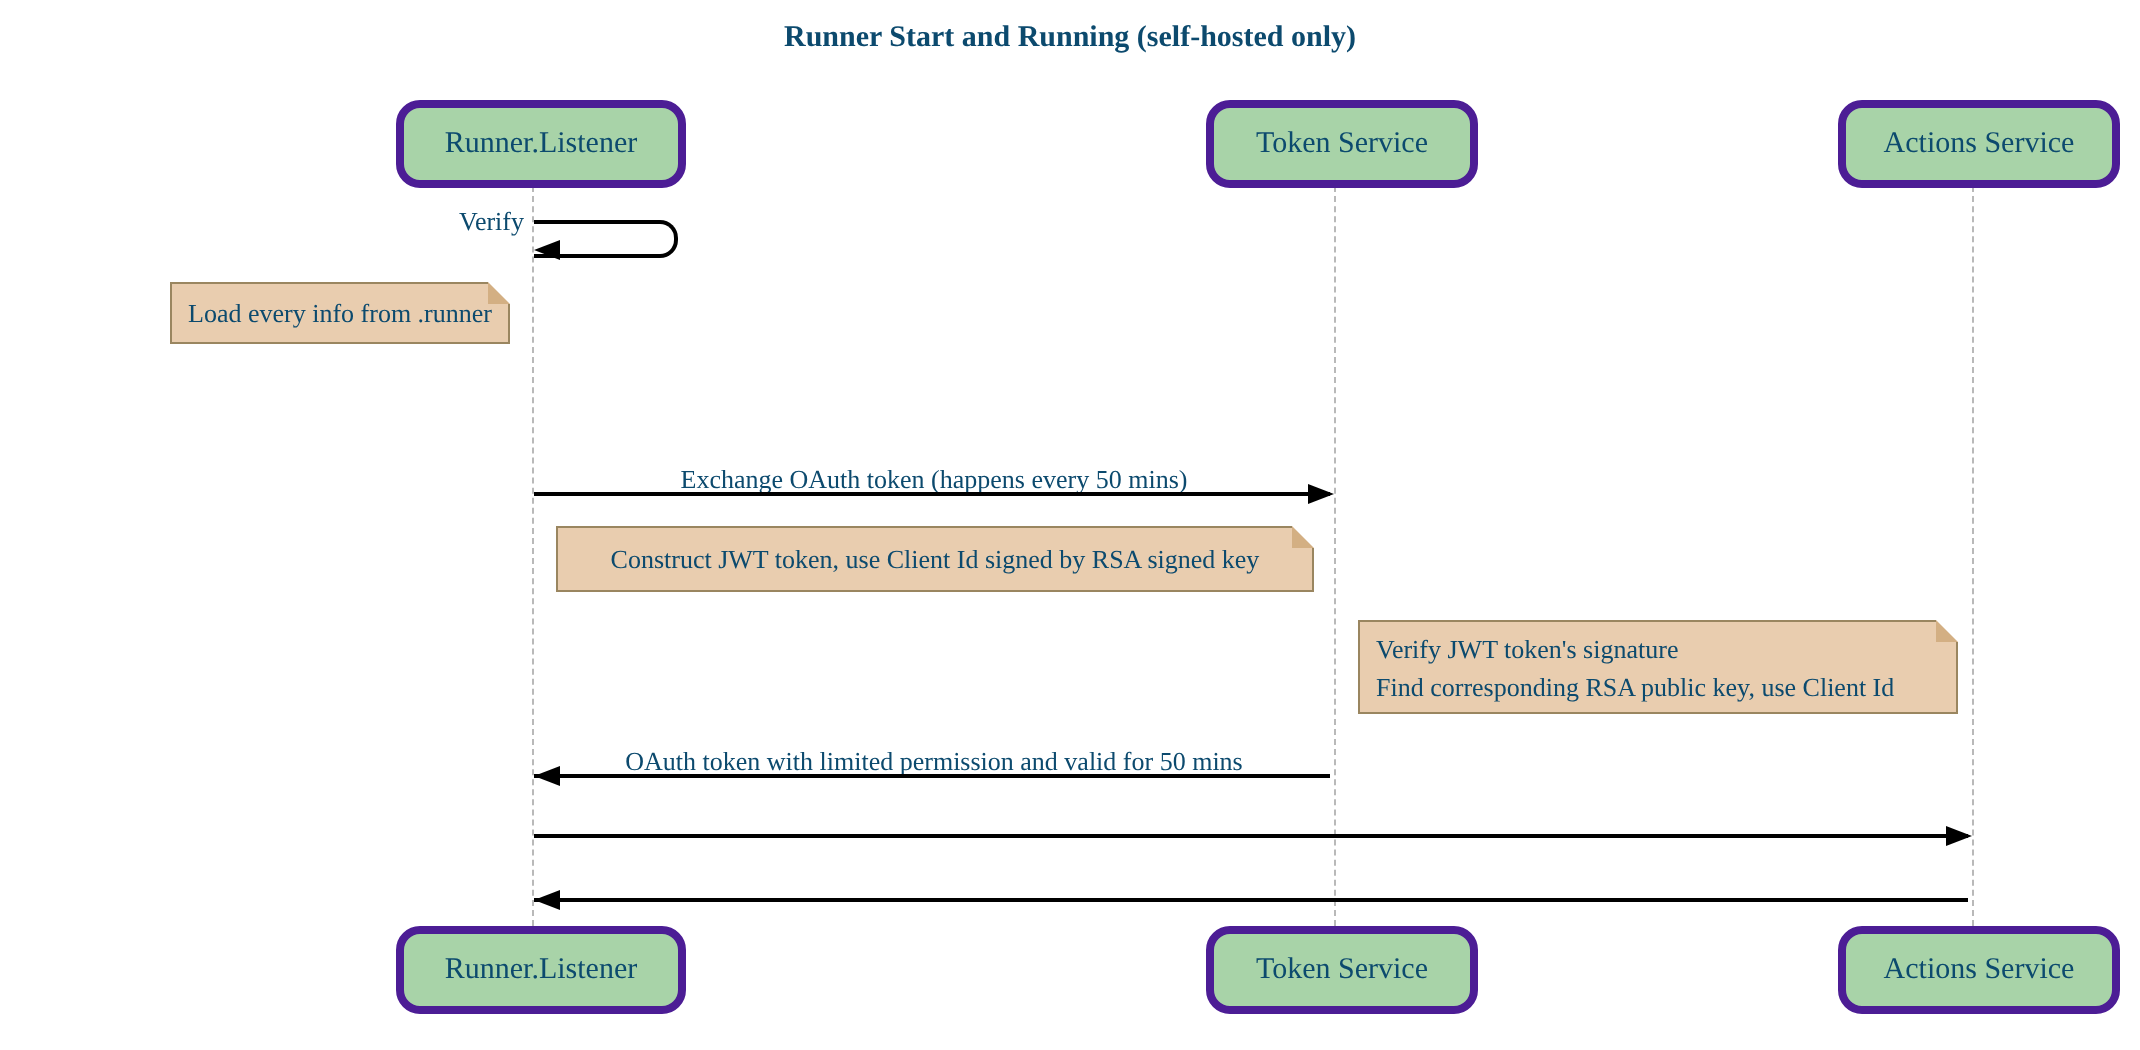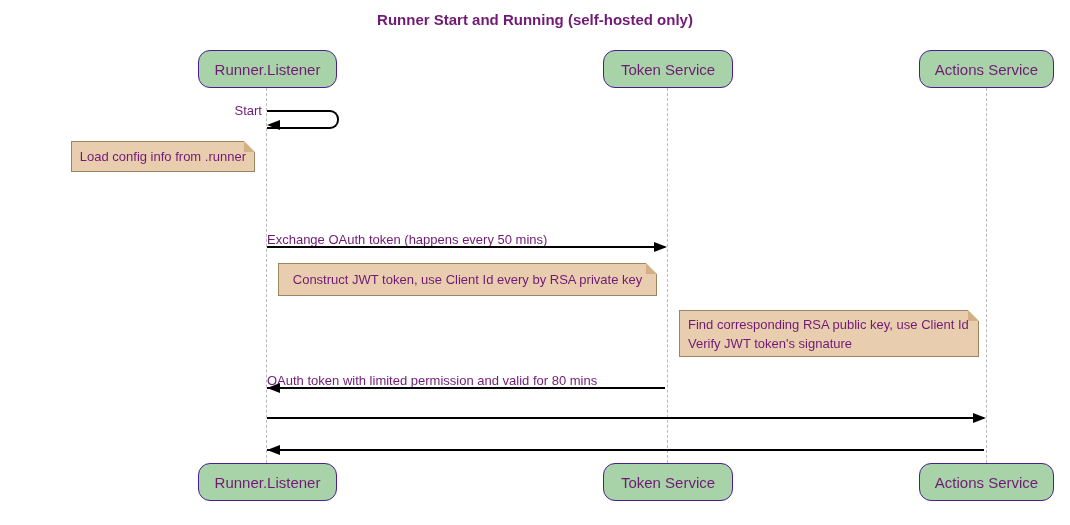--- a/index.html
+++ b/index.html
@@ -1,44 +1,44 @@
 <!DOCTYPE html>
 <html><head>
 <meta charset="utf-8">
 <style>
   html,body { margin:0; padding:0; background:#ffffff; }
   #stage {
     position:relative; width:1070px; height:525px; background:#ffffff;
-    font-family:Liberation Sans, sans-serif; color:#701a75; overflow:hidden;
+    font-family:Liberation Serif, serif; color:#0c4a6e; overflow:hidden;
   }
   .title {
     position:absolute; top:11px; left:0; width:1070px; text-align:center;
     font-size:15px; font-weight:bold;
   }
   .lifeline {
     position:absolute; width:0; border-left:1px dashed #b9b9b9;
     top:88px; height:375px;
   }
   .participant {
-    position:absolute; height:36px; background:#a8d3a8; border:1px solid #4c1d95;
+    position:absolute; height:36px; background:#a8d3a8; border:4px solid #4c1d95;
     border-radius:12px; display:flex; align-items:center; justify-content:center;
     font-size:15px;
   }
   .note {
     position:absolute; background:#e9cdaf; border:1px solid #9a8660;
     font-size:13px; display:flex; align-items:center; padding:0 8px;
     white-space:nowrap;
   }
   .note::before {
     content:""; position:absolute; top:-1px; right:-1px; width:0; height:0;
     border-style:solid; border-width:0 11px 11px 0;
     border-color:#ffffff #ffffff #d3af83 #d3af83;
   }
   .note-multiline { flex-direction:column; align-items:flex-start; justify-content:center; line-height:19px; }
-  .msg-label { position:absolute; font-size:13px; white-space:nowrap; }
+  .msg-label { position:absolute; font-size:13px; text-align:center; white-space:nowrap; }
   .msg-line { position:absolute; height:2px; background:#000; }
   .arr { position:absolute; width:0; height:0; border-top:5px solid transparent; border-bottom:5px solid transparent; }
   .arr-r { border-left:13px solid #000; }
   .arr-l { border-right:13px solid #000; }
   .self-loop {
     position:absolute; left:267px; top:110px; width:70px; height:15px;
     border:2px solid #000; border-left:none; border-radius:0 9px 9px 0;
   }
   .start-label { position:absolute; left:180px; width:82px; top:103px; text-align:right; font-size:13px; }
 </style>
@@ -56,42 +56,42 @@
   <div class="participant" style="left:198px; top:50px; width:137px;">
     <span>Runner.Listener</span>
   </div>
   <div class="participant" style="left:603px; top:50px; width:128px;">
     <span>Token Service</span>
   </div>
   <div class="participant" style="left:919px; top:50px; width:133px;">
     <span>Actions Service</span>
   </div>
 
-  <div class="start-label">Start</div>
+  <div class="start-label">Verify</div>
   <div class="self-loop"></div>
   <div class="arr arr-l" style="left:267px; top:120px;"></div>
 
   <div class="note" style="right:815px; top:141px; height:29px;">
-    <span>Load config info from .runner</span>
+    <span>Load every info from .runner</span>
   </div>
 
   <div class="msg-label" style="left:267px; width:400px; top:232px;">Exchange OAuth token (happens every 50 mins)</div>
   <div class="msg-line" style="left:267px; width:398px; top:246px;"></div>
   <div class="arr arr-r" style="left:654px; top:242px;"></div>
 
   <div class="note" style="left:278px; top:263px; width:361px; height:31px; justify-content:center;">
-    <span>Construct JWT token, use Client Id every by RSA private key</span>
+    <span>Construct JWT token, use Client Id signed by RSA signed key</span>
   </div>
 
   <div class="note note-multiline" style="left:679px; top:310px; width:282px; height:45px;">
+    <span>Verify JWT token's signature</span>
     <span>Find corresponding RSA public key, use Client Id</span>
-    <span>Verify JWT token's signature</span>
   </div>
 
-  <div class="msg-label" style="left:267px; width:400px; top:373px;">OAuth token with limited permission and valid for 80 mins</div>
+  <div class="msg-label" style="left:267px; width:400px; top:373px;">OAuth token with limited permission and valid for 50 mins</div>
   <div class="msg-line" style="left:267px; width:398px; top:387px;"></div>
   <div class="arr arr-l" style="left:267px; top:383px;"></div>
 
   <div class="msg-line" style="left:267px; width:717px; top:417px;"></div>
   <div class="arr arr-r" style="left:973px; top:413px;"></div>
 
   <div class="msg-line" style="left:267px; width:717px; top:449px;"></div>
   <div class="arr arr-l" style="left:267px; top:445px;"></div>
 
   <div class="participant" style="left:198px; top:463px; width:137px;">

